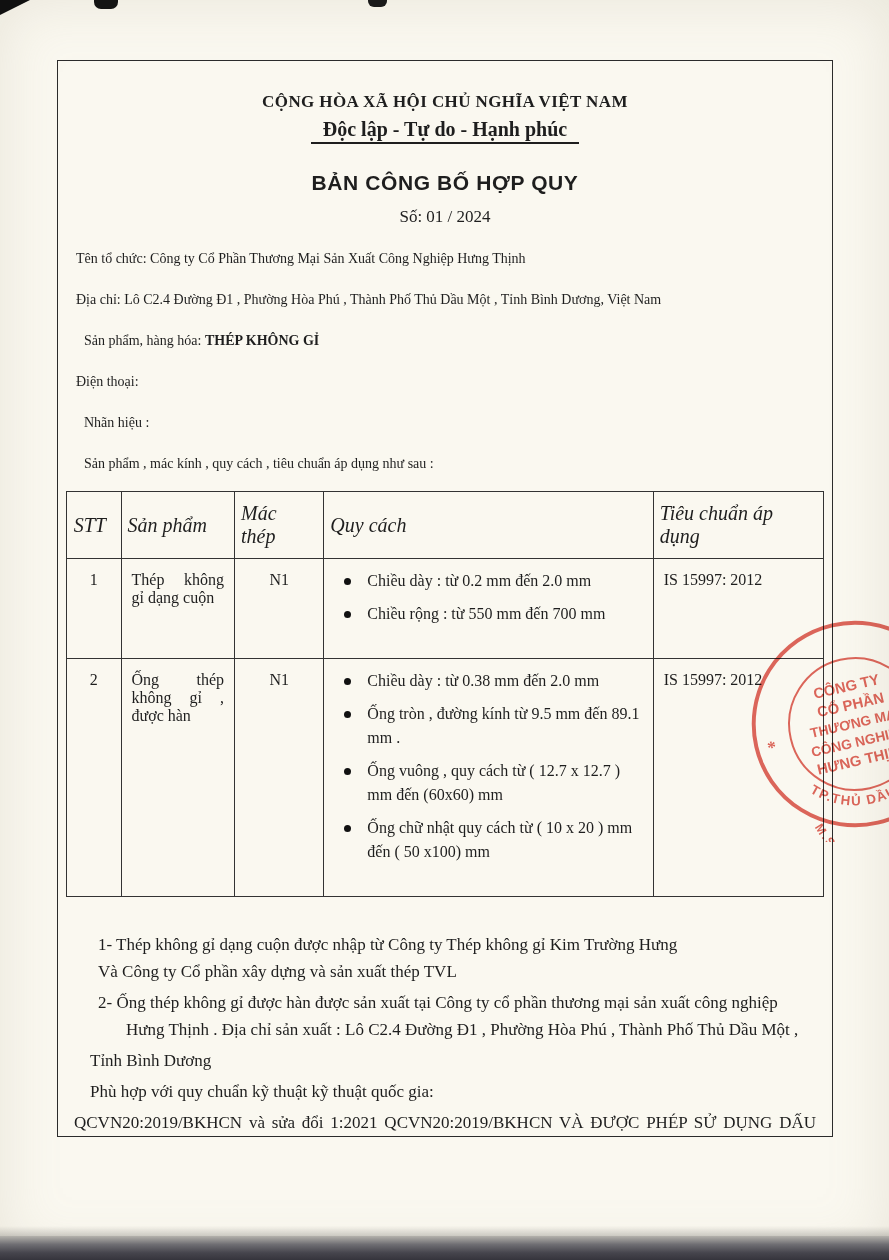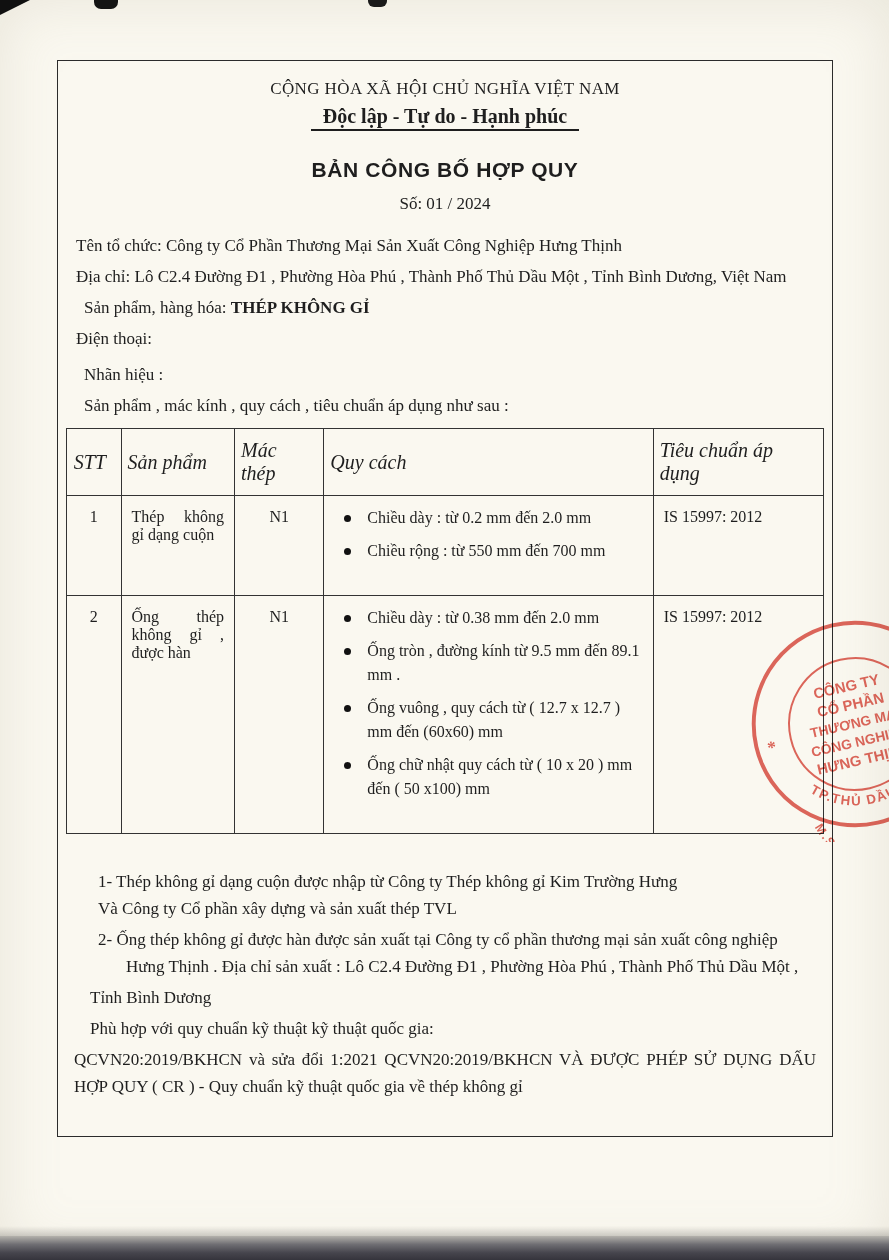--- a/index.html
+++ b/index.html
@@ -22,28 +22,28 @@
   .bottom-band{position:absolute;left:0;right:0;bottom:0;height:24px;
     background:linear-gradient(to bottom,#b4b2ac 0%,#6f6e73 35%,#46454d 70%,#35343c 100%);}
 
   
   .doc-border{
     position:absolute;left:57px;top:60px;width:776px;height:1077px;
     border:1px solid #2b2b2b;box-sizing:border-box;
     padding:14px 16px 0 16px;overflow:hidden;background:transparent;
   }
   .center{text-align:center;}
-  .nat-title{font-weight:normal;font-size:17px;letter-spacing:.4px;margin:4px 0 6px 0;}
+  .nat-title{font-weight:bold;font-size:17px;letter-spacing:.4px;margin:17px 0 6px 0;}
   .motto{margin:0 0 30px 0;font-size:20px;}
   .motto-text{font-weight:bold;border-bottom:2px solid #1e1e1e;padding:0 12px 2px 12px;}
   .doc-title{font-family:"Liberation Sans","DejaVu Sans",sans-serif;font-weight:bold;
     font-size:21px;letter-spacing:.6px;margin:0 0 12px 0;}
   .doc-number{font-size:17px;margin:0 0 18px 0;}
 
-  .body-line{margin:3px 2px;font-size:17px;line-height:28px;}
+  .body-line{margin:13px 2px;font-size:14px;line-height:28px;}
   .body-line.gap-after{margin-bottom:8px;}
   .indent1{margin-left:10px;}
   .bold-inline{font-weight:bold;}
 
   
   table.spec-table{
     border-collapse:collapse;width:calc(100% + 16px);margin:8px -8px 0 -8px;
     font-size:16px;table-layout:fixed;
   }
   .spec-table th,.spec-table td{border:1px solid #333;box-sizing:border-box;}

